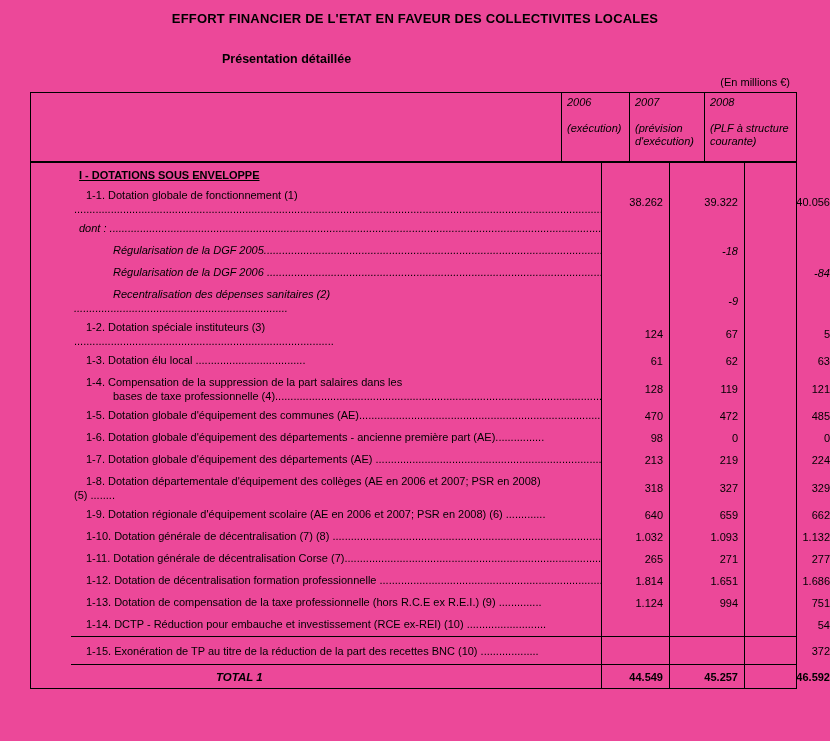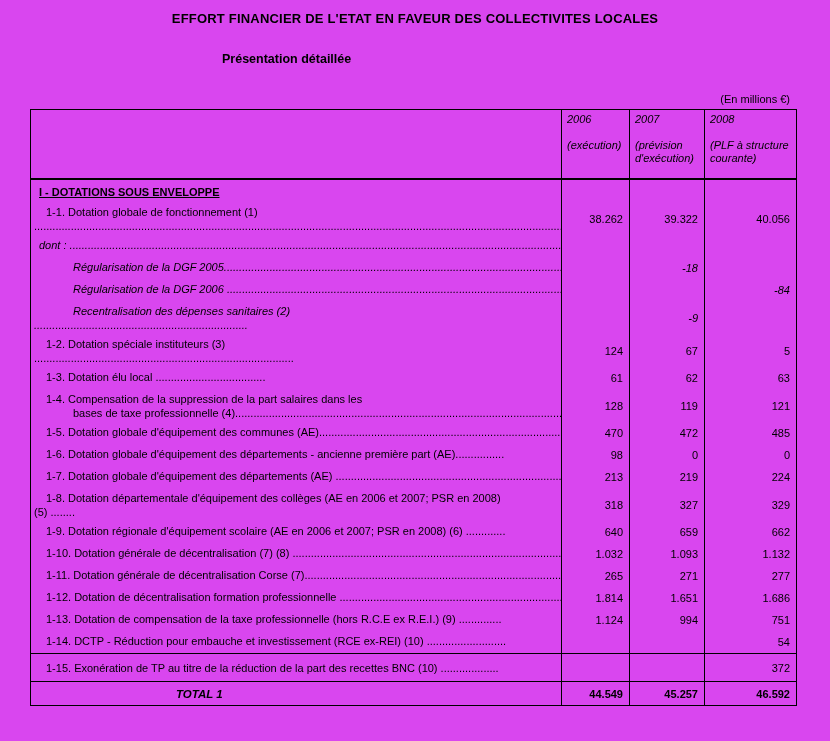--- a/index.html
+++ b/index.html
@@ -1,28 +1,28 @@
 <!DOCTYPE html>
 <html><head>
 <meta charset="utf-8">
 <style>
   *{box-sizing:border-box;margin:0;padding:0;}
   body{background:#c2f4c6;}
-  .page{width:830px;height:741px;background:#d946ef;font-family:"Liberation Sans","DejaVu Sans",sans-serif;color:#000;overflow:hidden;}
+  .page{width:830px;height:741px;background:#ec4899;font-family:"Liberation Sans","DejaVu Sans",sans-serif;color:#000;overflow:hidden;}
   .title{padding-top:11px;text-align:center;font-weight:bold;font-size:13px;letter-spacing:.2px;}
   .subtitle{margin:26px 0 0 222px;font-weight:bold;font-size:12.5px;}
-  .unit-note{margin-top:27px;text-align:right;padding-right:40px;font-size:11px;}
+  .unit-note{margin-top:10px;text-align:right;padding-right:40px;font-size:11px;}
   .ftable{margin:4px 0 0 30px;width:767px;border:1px solid #000;}
   .thead{display:flex;border-bottom:2px solid #000;height:70px;font-style:italic;}
   .c-label{width:530px;flex:0 0 auto;}
   .c-val{border-left:1px solid #000;flex:0 0 auto;}
   .v0{width:68px;}.v1{width:75px;}.v2{width:92px;}
   .hcell{font-size:11px;padding:3px 0 0 5px;line-height:13px;}
   .hcell .sub{margin-top:13px;}
-  .trow{display:flex;min-height:22px;font-size:11px;}
+  .trow{display:flex;min-height:22px;font-size:11px;margin-left:40px;}
   .trow .c-label{padding:3px 0 2px 0;line-height:14px;}
   .vcell{display:flex;align-items:center;justify-content:flex-end;padding-right:6px;}
   .line{white-space:nowrap;overflow:hidden;}
   .ind0{padding-left:3px;}.ind1{padding-left:8px;}.ind2{padding-left:15px;}.ind3{padding-left:42px;}
   .it{font-style:italic;}
   .section .line{font-weight:bold;text-decoration:underline;}
   .section .c-label{padding-top:5px;}
   .sep-top{border-top:1px solid #000;}
   .tall{min-height:28px;}
   .tall .c-label{padding-top:7px;}

